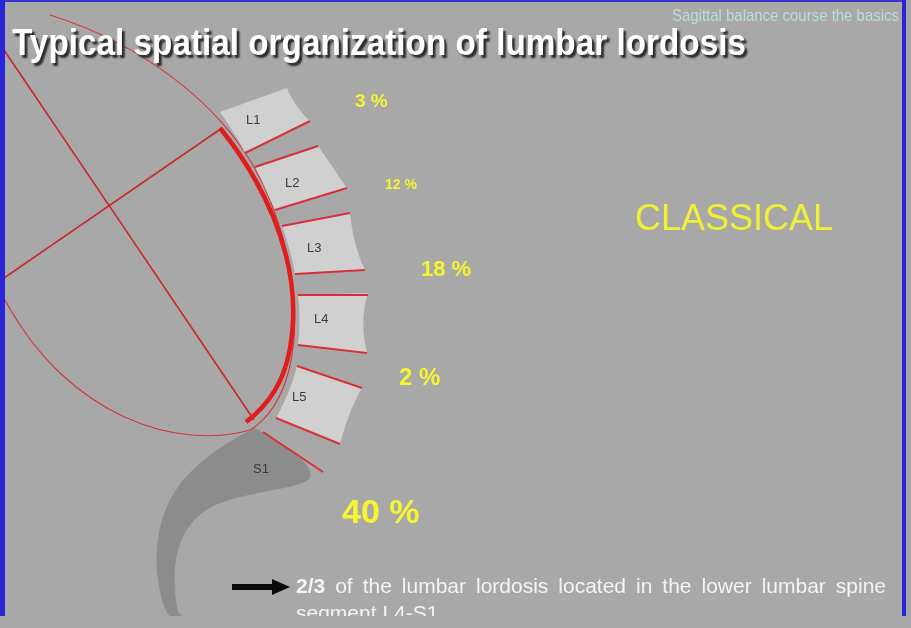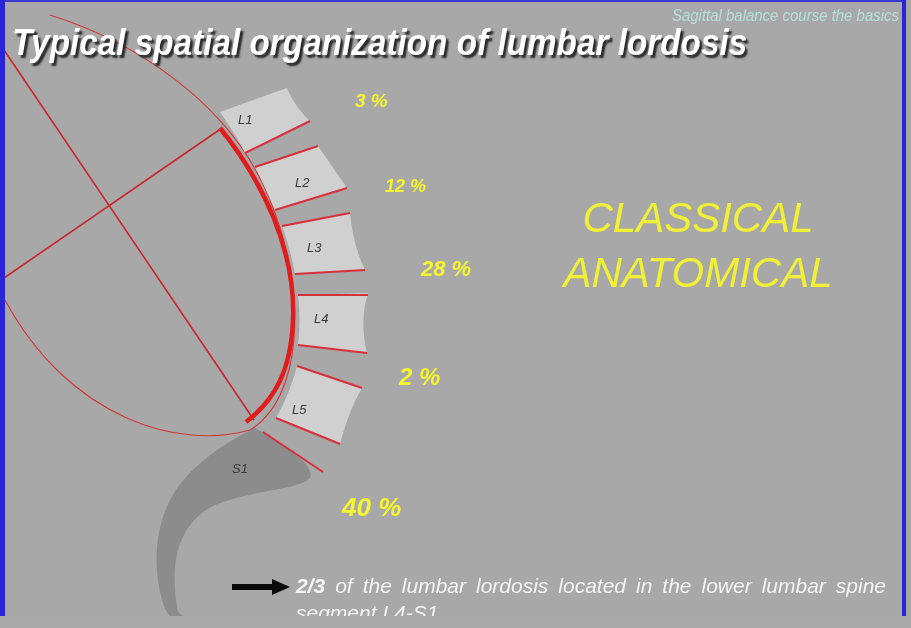--- a/index.html
+++ b/index.html
@@ -2,21 +2,20 @@
 <html><head>
   <meta charset="utf-8">
   <style>
     html, body { margin: 0; padding: 0; }
     body { width: 911px; height: 628px; overflow: hidden; background: #a9a9a9; }
     .slide {
       position: relative; width: 911px; height: 616px;
       background: #a8a8a8;
       font-family: "Liberation Sans", sans-serif;
       overflow: hidden;
-      font-style: italic;
     }
     .frame-left { position: absolute; left: 0; top: 0; width: 5px; height: 628px; background: #2a24d8; }
     .frame-top { position: absolute; left: 0; top: 0; width: 911px; height: 2px; background: #3a36d0; }
     .frame-right { position: absolute; left: 902px; top: 0; width: 4px; height: 628px; background: #2a24d8; }
     .frame-right-outer { position: absolute; left: 906px; top: 0; width: 5px; height: 628px; background: #a6a6a6; }
     svg.art { position: absolute; left: 0; top: 0; }
     .course {
       position: absolute; right: 12px; top: 6px;
       font-size: 17px; color: #b5e0d6; letter-spacing: 0px;
       font-stretch: condensed;
@@ -27,22 +26,22 @@
       font-size: 37px; font-weight: bold; color: #ffffff;
       text-shadow: 3px 3px 2px #2a2a2a;
       transform: scaleX(0.90); transform-origin: left top;
       white-space: nowrap;
     }
     .pct {
       position: absolute; font-weight: bold; color: #f5f530;
       white-space: nowrap;
     }
     .landmarks {
-      position: absolute; left: 548px; top: 190px; width: 300px;
-      text-align: center; color: #f0f036; font-size: 42px; line-height: 55px;
+      position: absolute; left: 584px; top: 190px; width: 300px;
+      text-align: center; color: #f0f036; font-size: 36px; line-height: 55px;
     }
     .vlabel { position: absolute; font-size: 13px; color: #3a3a3a; }
     .note {
       position: absolute; left: 296px; top: 572px; width: 590px;
       color: #f4f4f4; font-size: 21px; line-height: 27px;
       text-align: justify; text-align-last: left;
     }
     .note .frac { font-weight: bold; margin-top: 24px; }
     .arrow { position: absolute; left: 232px; top: 579px; }
   </style>
@@ -87,36 +86,35 @@
   </svg>
 
   <div class="frame-top"></div>
   <div class="frame-left"></div>
   <div class="frame-right"></div>
   <div class="frame-right-outer"></div>
 
   <div class="course">Sagittal balance course the basics</div>
   <div class="title">Typical spatial organization of lumbar lordosis</div>
 
-  <div class="vlabel" style="left:238px; top:112px;">L1</div>
-  <div class="vlabel" style="left:295px; top:175px;">L2</div>
+  <div class="vlabel" style="left:246px; top:112px;">L1</div>
+  <div class="vlabel" style="left:285px; top:175px;">L2</div>
   <div class="vlabel" style="left:307px; top:240px;">L3</div>
   <div class="vlabel" style="left:314px; top:311px;">L4</div>
-  <div class="vlabel" style="left:292px; top:402px;">L5</div>
-  <div class="vlabel" style="left:232px; top:461px;">S1</div>
+  <div class="vlabel" style="left:292px; top:389px;">L5</div>
+  <div class="vlabel" style="left:253px; top:461px;">S1</div>
 
   <div class="pct" style="left:355px; top:90px; font-size:19px;">3 %</div>
-  <div class="pct" style="left:385px; top:176px; font-size:18px;">12 %</div>
-  <div class="pct" style="left:421px; top:256px; font-size:22px;">28 %</div>
+  <div class="pct" style="left:385px; top:176px; font-size:14px;">12 %</div>
+  <div class="pct" style="left:421px; top:256px; font-size:22px;">18 %</div>
   <div class="pct" style="left:399px; top:363px; font-size:24px;">2 %</div>
-  <div class="pct" style="left:342px; top:492px; font-size:26px;">40 %</div>
+  <div class="pct" style="left:342px; top:492px; font-size:34px;">40 %</div>
 
   <div class="landmarks">
     <div>CLASSICAL</div>
-    <div>ANATOMICAL</div>
   </div>
 
   <svg class="arrow" width="58" height="16" viewBox="0 0 58 16">
     <rect x="0" y="5" width="42" height="6" fill="#0a0a0a"></rect>
     <polygon points="40,0 58,8 40,16" fill="#0a0a0a"></polygon>
   </svg>
   <div class="note"><span class="frac">2/3</span><span> of the lumbar lordosis located in the lower lumbar spine segment L4-S1</span></div>
 
 </div>
 

